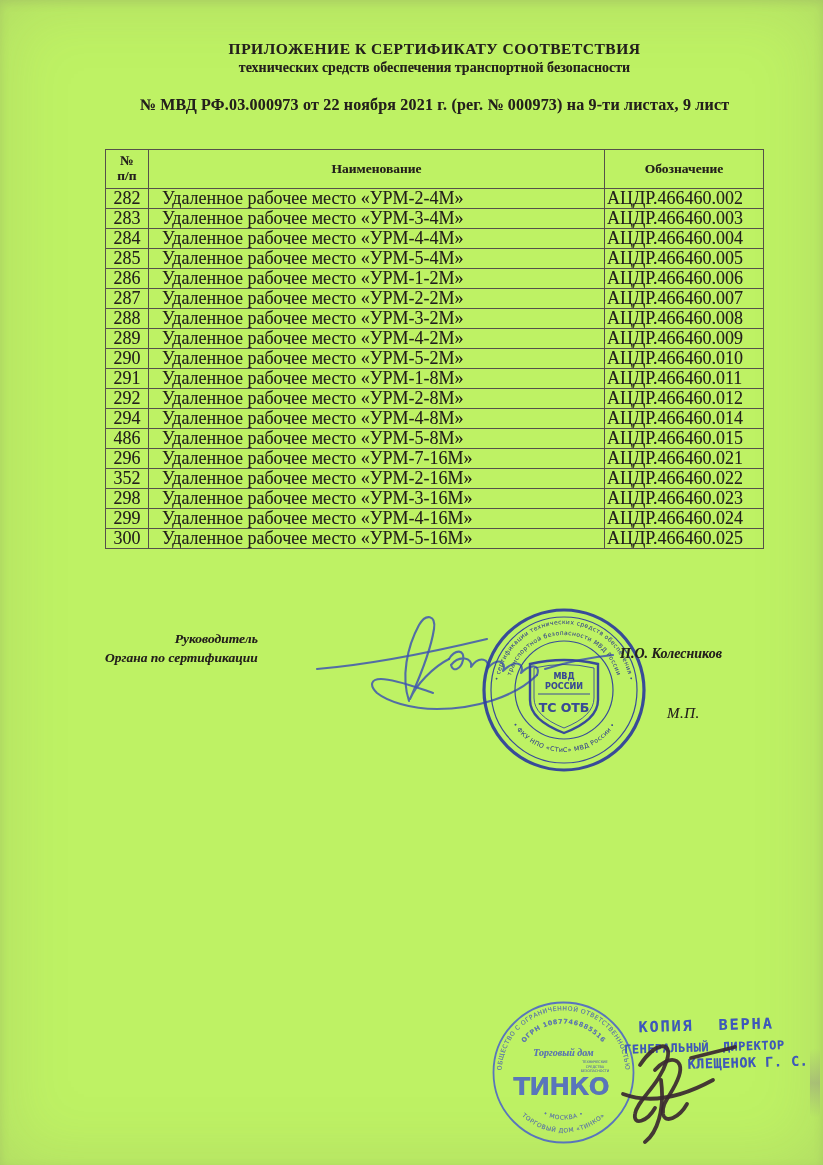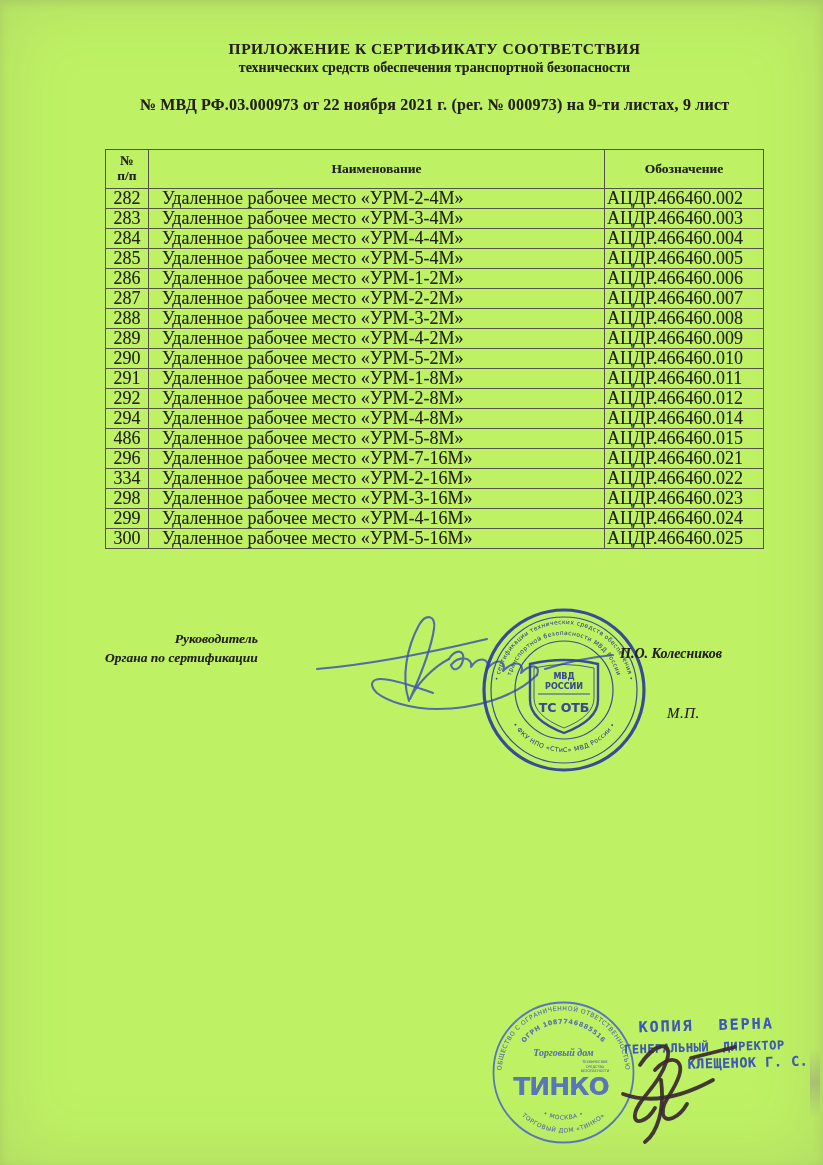--- a/index.html
+++ b/index.html
@@ -150,21 +150,21 @@
           <td class="c-des">АЦДР.466460.015</td>
         </tr>
 
         <tr>
           <td class="c-num">296</td>
           <td class="c-name">Удаленное рабочее место «УРМ-7-16М»</td>
           <td class="c-des">АЦДР.466460.021</td>
         </tr>
 
         <tr>
-          <td class="c-num">334</td>
+          <td class="c-num">352</td>
           <td class="c-name">Удаленное рабочее место «УРМ-2-16М»</td>
           <td class="c-des">АЦДР.466460.022</td>
         </tr>
 
         <tr>
           <td class="c-num">298</td>
           <td class="c-name">Удаленное рабочее место «УРМ-3-16М»</td>
           <td class="c-des">АЦДР.466460.023</td>
         </tr>
 

